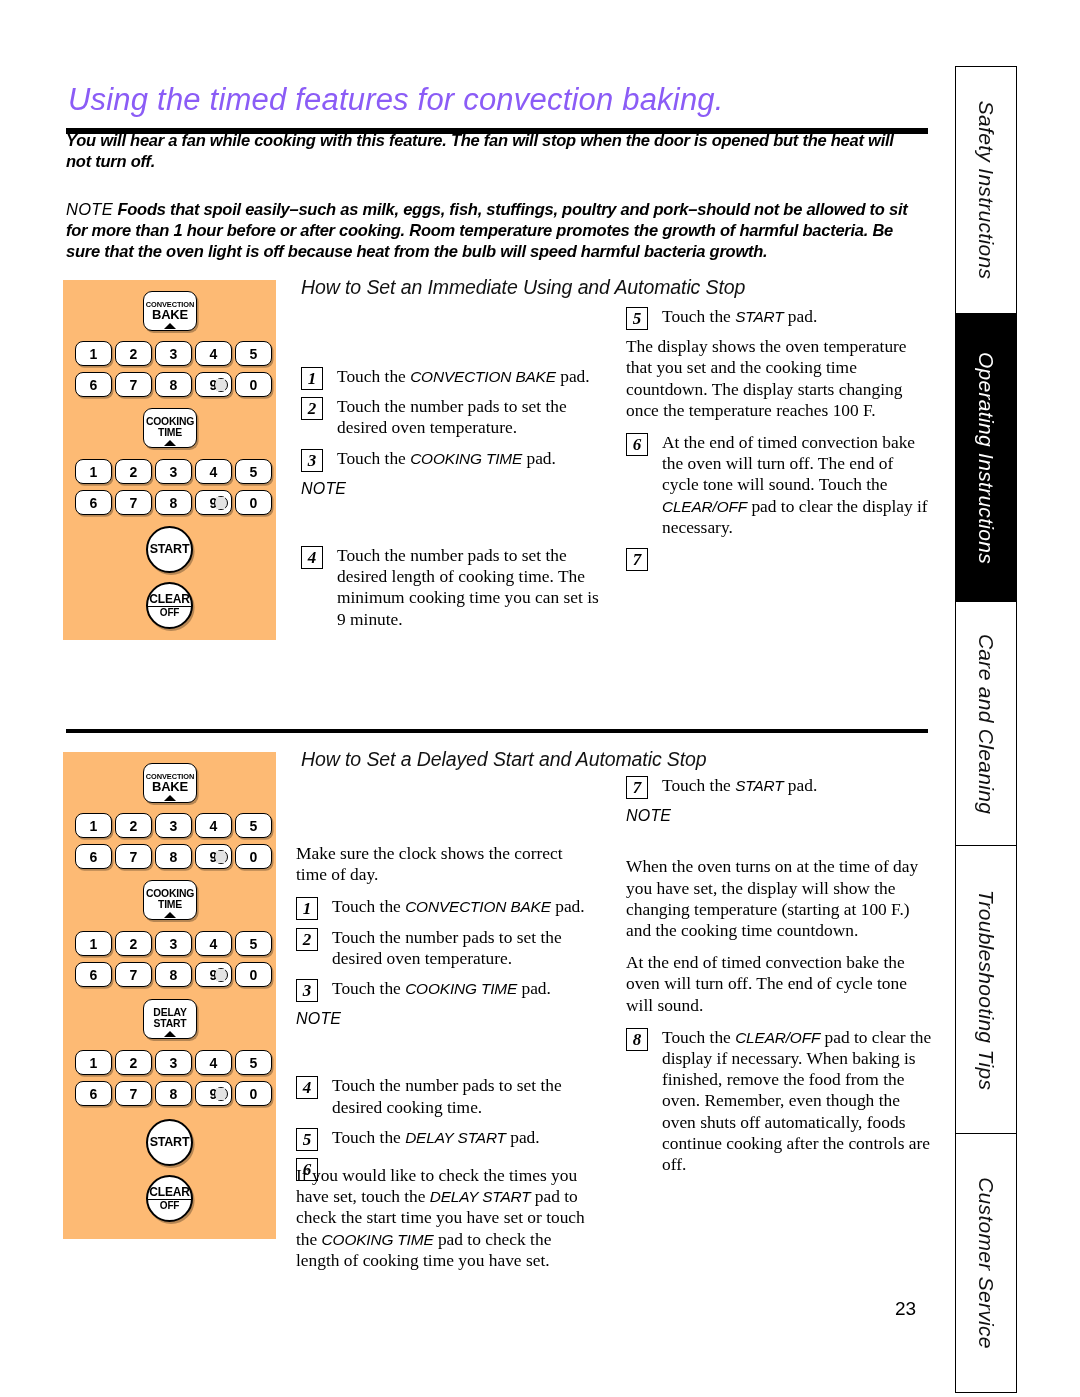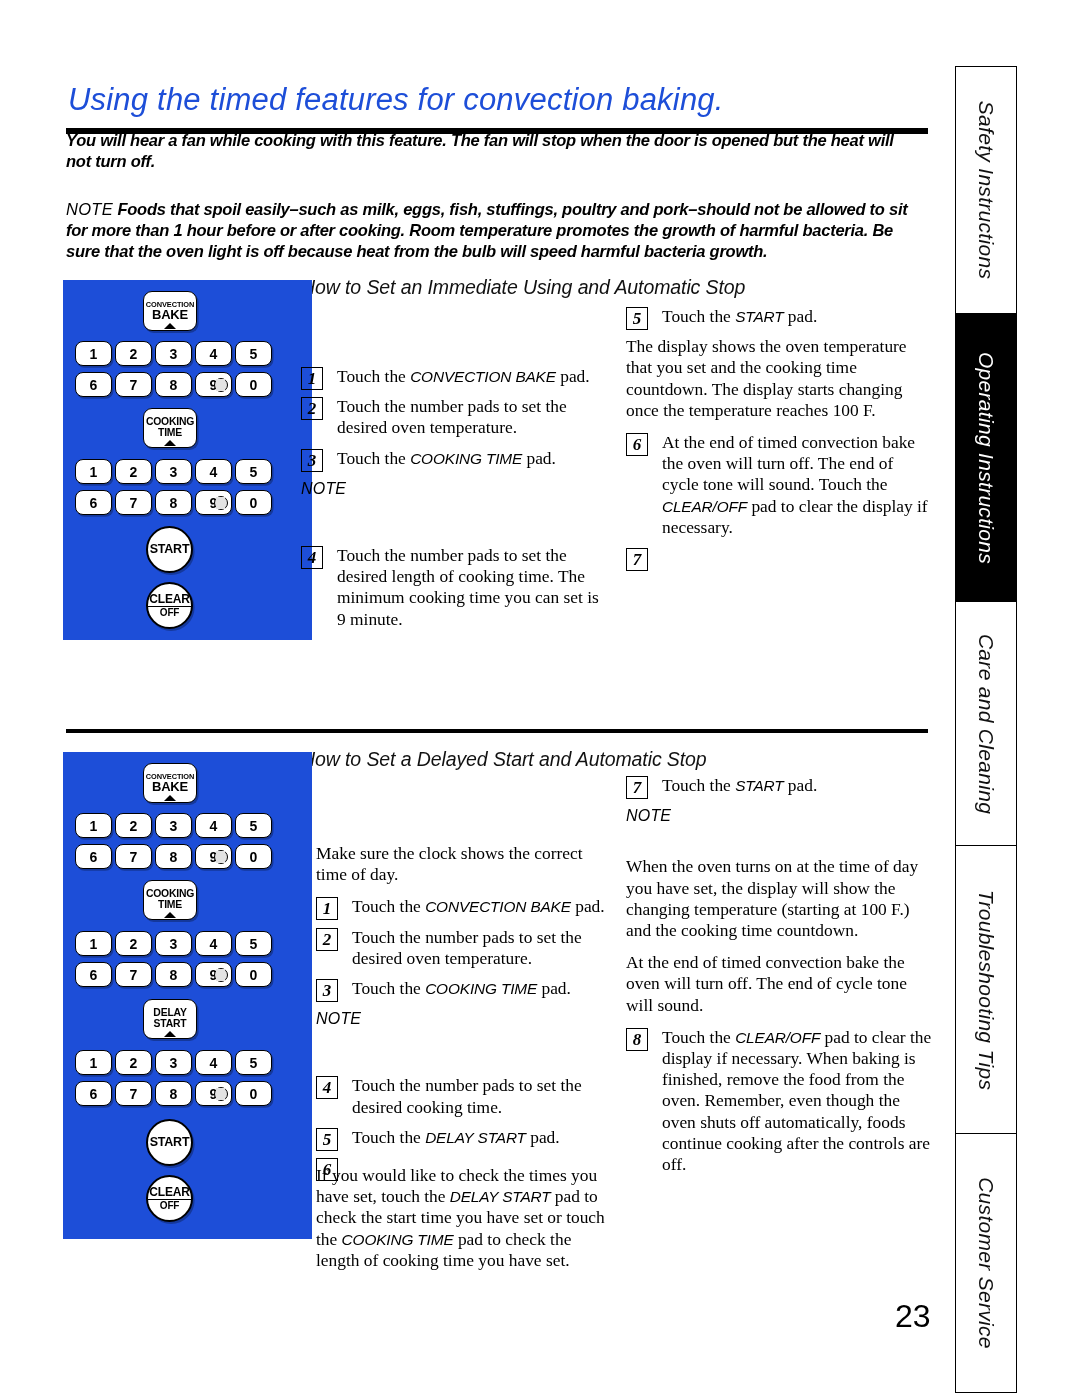--- a/index.html
+++ b/index.html
@@ -8,21 +8,21 @@
     font-family:"Liberation Serif",serif;color:#000;
     -webkit-font-smoothing:antialiased;
   }
 
   
   .page-title{
     position:absolute;left:68px;top:82px;width:860px;
     font-family:"Liberation Sans",sans-serif;
     font-style:italic;font-weight:400;
     font-size:31px;letter-spacing:.2px;
-    color:#1d4ed8;white-space:nowrap;
+    color:#8b5cf6;white-space:nowrap;
   }
   .title-rule{
     position:absolute;left:66px;top:128px;width:862px;height:6px;background:#000;
   }
 
   
   .intro{
     position:absolute;left:66px;width:855px;
     font-family:"Liberation Sans",sans-serif;
     font-weight:bold;font-style:italic;
@@ -43,21 +43,21 @@
     white-space:nowrap;
   }
 
   
   .mid-rule{
     position:absolute;left:66px;top:729px;width:862px;height:4px;background:#000;
   }
 
   
   .panel{
-    position:absolute;background:#1d4ed8;padding-left:36px;
+    position:absolute;background:#fdba74;
   }
 
   
   .numrow{position:absolute;display:flex;}
   .numkey{
     width:37px;height:25px;margin-right:3px;
     background:#fff;border:1.6px solid #000;border-radius:8px;
     box-shadow:1.5px 1.8px 0 rgba(0,0,0,.28);
     font-family:"Liberation Sans",sans-serif;
     font-weight:bold;font-size:14px;
@@ -146,21 +146,21 @@
     font-family:"Liberation Sans",sans-serif;
     font-style:italic;font-weight:400;font-size:21px;
     letter-spacing:.3px;color:#111;
   }
   .tab.active span{color:#fff;}
 
   
   .pageno{
     position:absolute;left:895px;top:1298px;
     font-family:"Liberation Sans",sans-serif;
-    font-size:32px;font-weight:400;color:#000;
+    font-size:19px;font-weight:400;color:#000;
   }
 </style>
 </head>
 <body>
 
 <div class="page-title">Using the timed features for convection baking.</div>
 <div class="title-rule"></div>
 
 <div class="intro intro-1">You will hear a fan while cooking with this feature. The fan will stop when the door is opened but the heat will not turn off.</div>
 <div class="intro intro-2">
@@ -340,21 +340,21 @@
 
   <div class="circkey" style="left:83px;top:367px;">
     <span class="c-one">START</span>
   </div>
   <div class="circkey" style="left:83px;top:423px;">
     <span class="c-top">CLEAR</span>
     <span class="c-bot">OFF</span>
   </div>
 </div>
 
-<div class="col" style="left:316px;top:843px;width:300px;">
+<div class="col" style="left:296px;top:843px;width:300px;">
   <p class="para">Make sure the clock shows the correct time of day.</p>
   <div class="step">
     <span class="stepnum">1</span>
     <span>Touch the </span><span class="pad">CONVECTION BAKE</span><span> pad.</span>
   </div>
   <div class="step">
     <span class="stepnum">2</span>
     <span>Touch the number pads to set the desired oven temperature.</span>
   </div>
   <div class="step">

